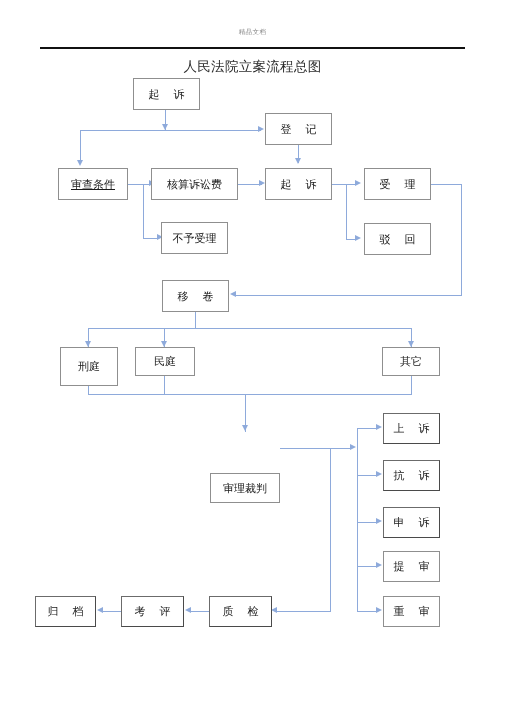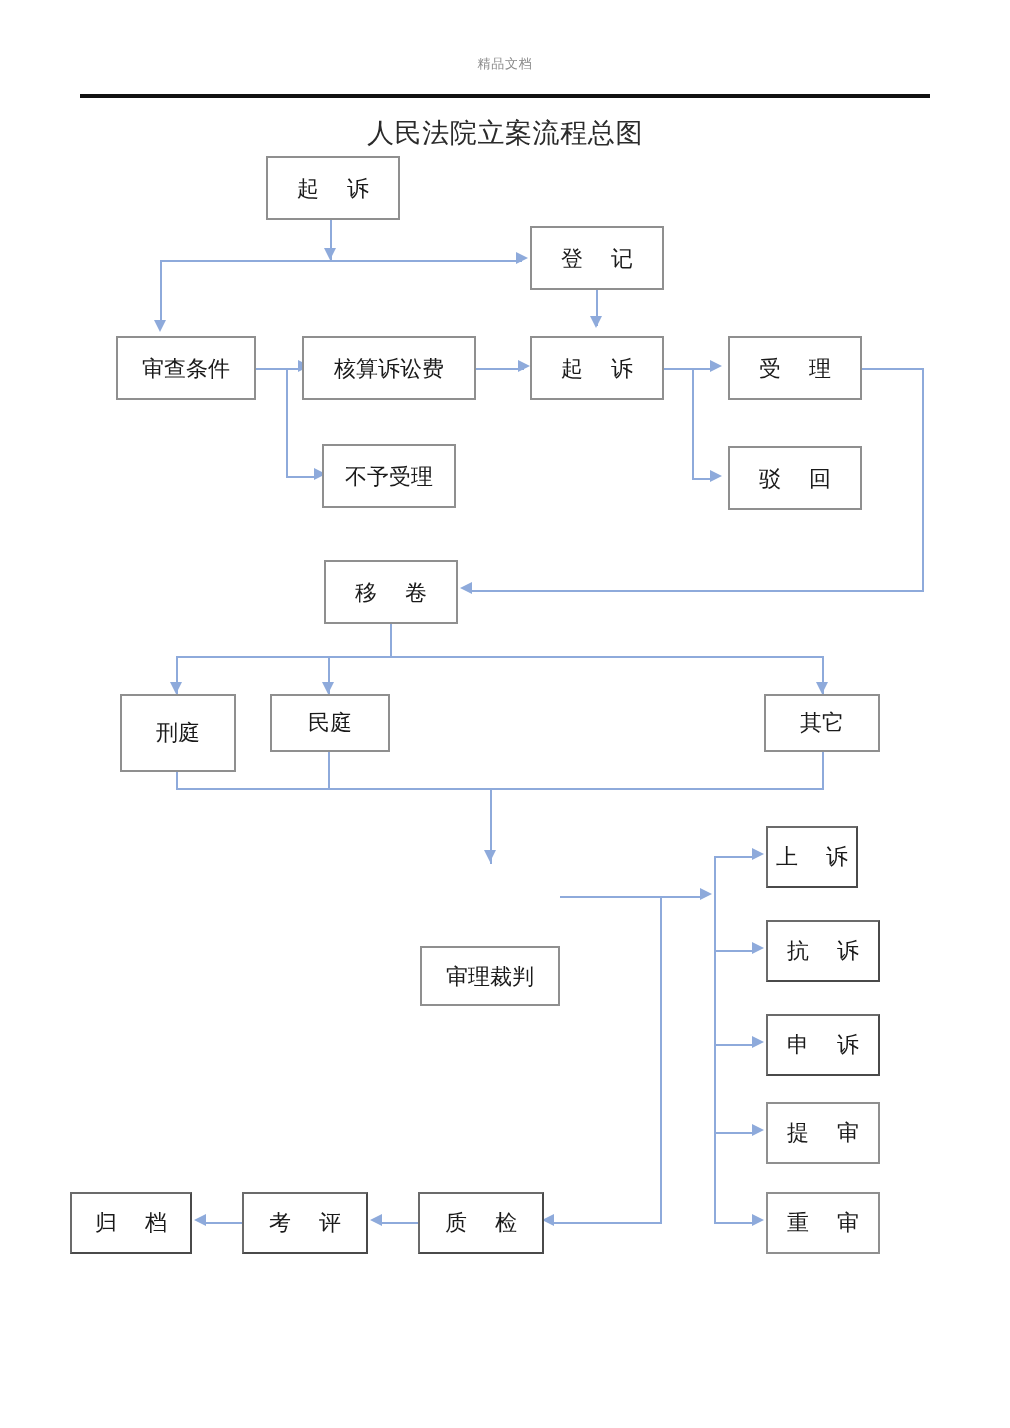--- a/index.html
+++ b/index.html
@@ -189,21 +189,21 @@
   <div class="conn h" style="left:190px; top:611px; width:21px;"></div>
   <div class="arrow left" style="left:185px; top:607px;"></div>
 
   <div class="conn h" style="left:102px; top:611px; width:21px;"></div>
   <div class="arrow left" style="left:97px; top:607px;"></div>
 
   <div class="node" style="left:133px; top:78px; width:67px; height:32px;">起    诉</div>
 
   <div class="node" style="left:265px; top:113px; width:67px; height:32px;">登    记</div>
 
-  <div class="node" style="left:58px; top:168px; width:70px; height:32px;">审查条件</div>
+  <div class="node" style="left:58px; top:168px; width:70px; height:32px;text-decoration:underline;">审查条件</div>
 
   <div class="node" style="left:151px; top:168px; width:87px; height:32px;">核算诉讼费</div>
 
   <div class="node" style="left:265px; top:168px; width:67px; height:32px;">起    诉</div>
 
   <div class="node" style="left:364px; top:168px; width:67px; height:32px;">受    理</div>
 
   <div class="node" style="left:161px; top:222px; width:67px; height:32px;">不予受理</div>
 
   <div class="node" style="left:364px; top:223px; width:67px; height:32px;">驳    回</div>
@@ -211,21 +211,21 @@
   <div class="node" style="left:162px; top:280px; width:67px; height:32px;">移    卷</div>
 
   <div class="node" style="left:60px; top:347px; width:58px; height:39px;">刑庭</div>
 
   <div class="node" style="left:135px; top:347px; width:60px; height:29px;">民庭</div>
 
   <div class="node" style="left:382px; top:347px; width:58px; height:29px;">其它</div>
 
   <div class="node" style="left:210px; top:433px; width:70px; height:30px;margin-top:40px;">审理裁判</div>
 
-  <div class="node dark" style="left:383px; top:413px; width:46px; height:31px;">上    诉</div>
+  <div class="node dark" style="left:383px; top:413px; width:57px; height:31px;">上    诉</div>
 
   <div class="node dark" style="left:383px; top:460px; width:57px; height:31px;">抗    诉</div>
 
   <div class="node dark" style="left:383px; top:507px; width:57px; height:31px;">申    诉</div>
 
   <div class="node" style="left:383px; top:551px; width:57px; height:31px;">提    审</div>
 
   <div class="node" style="left:383px; top:596px; width:57px; height:31px;">重    审</div>
 
   <div class="node dark" style="left:209px; top:596px; width:63px; height:31px;">质    检</div>

